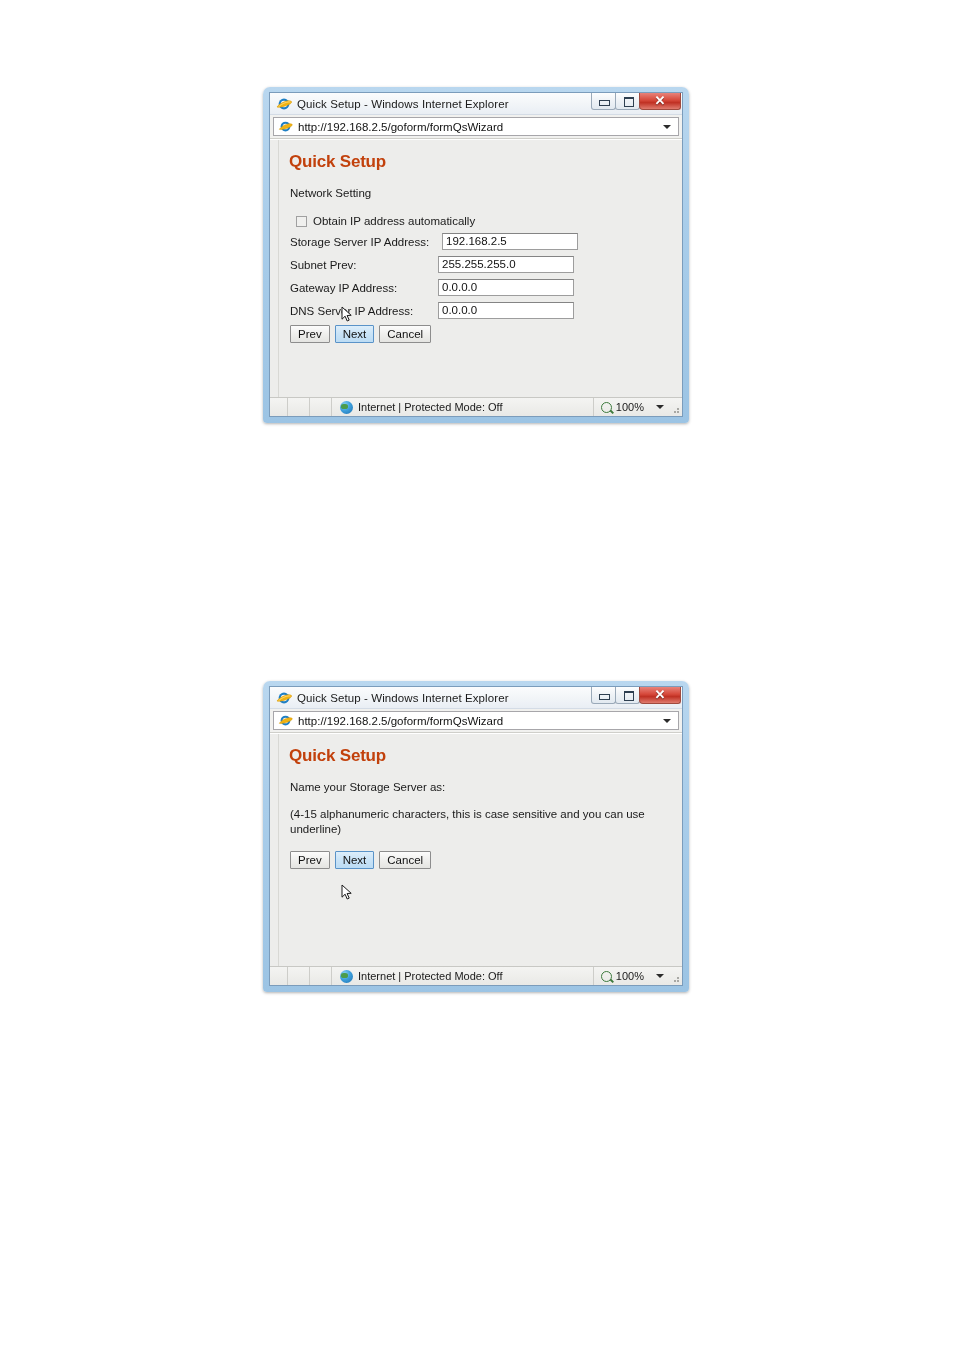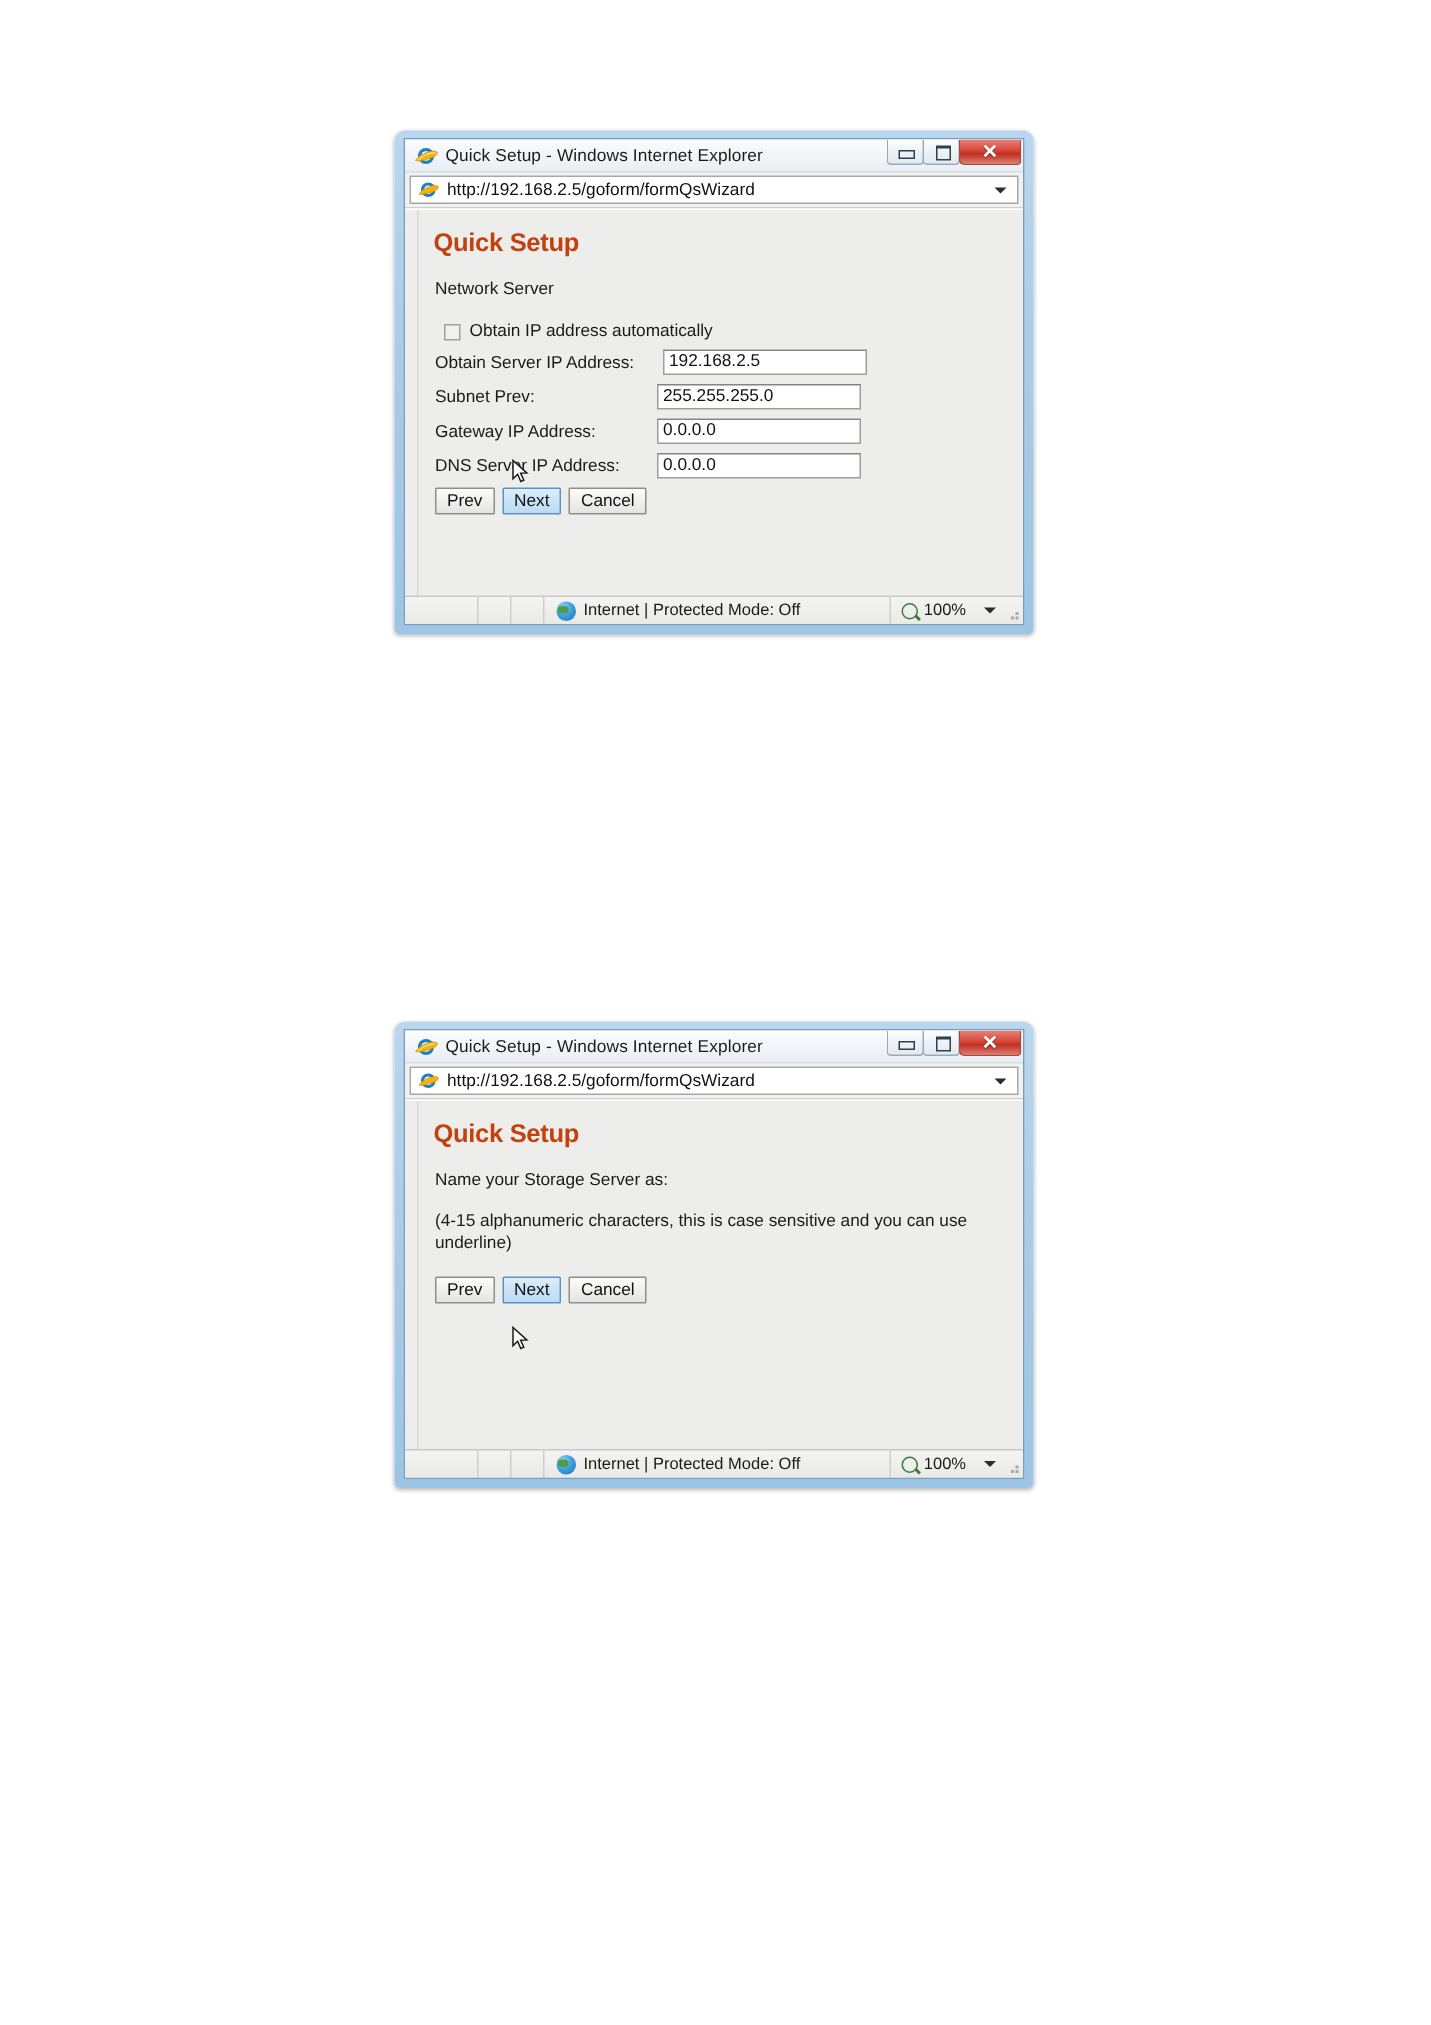--- a/index.html
+++ b/index.html
@@ -270,21 +270,20 @@
   .statusbar {
     flex: 0 0 19px;
     background: linear-gradient(to bottom, #f4f4f2 0%, #e9e9e6 100%);
     border-top: 1px solid #c8c8c4;
     display: flex;
     align-items: center;
     font-size: 11px;
     color: #1a1a1a;
     box-sizing: border-box;
     position: relative;
-    padding-left: 31px;
   }
   .sb-seg {
     height: 100%;
     border-right: 1px solid #cdcdc9;
     box-sizing: border-box;
   }
   .sb-zone { display: flex; align-items: center; padding-left: 8px; flex: 1 1 auto; }
   .globe {
     width: 13px; height: 13px;
     border-radius: 50%;
@@ -382,29 +381,29 @@
         <span class="addr-text">http://192.168.2.5/goform/formQsWizard</span>
         <span class="addr-caret"></span>
       </div>
     </div>
 
     <div class="page-area">
       <div class="page-scroll-left"></div>
       <div class="page-inner">
 
         <div class="h-quick-setup">Quick Setup</div>
-        <div class="sub-label">Network Server</div>
+        <div class="sub-label">Network Setting</div>
 
         <div class="cb-row">
           <span class="checkbox"></span>
           <span class="cb-label">Obtain IP address automatically</span>
         </div>
 
         <div class="field-row">
-          <span class="field-label">Obtain Server IP Address:</span>
+          <span class="field-label">Storage Server IP Address:</span>
           <span class="field-input fi-w1">192.168.2.5</span>
         </div>
         <div class="field-row">
           <span class="field-label">Subnet Prev:</span>
           <span class="field-input fi-w2">255.255.255.0</span>
         </div>
         <div class="field-row">
           <span class="field-label">Gateway IP Address:</span>
           <span class="field-input fi-w2">0.0.0.0</span>
         </div>

